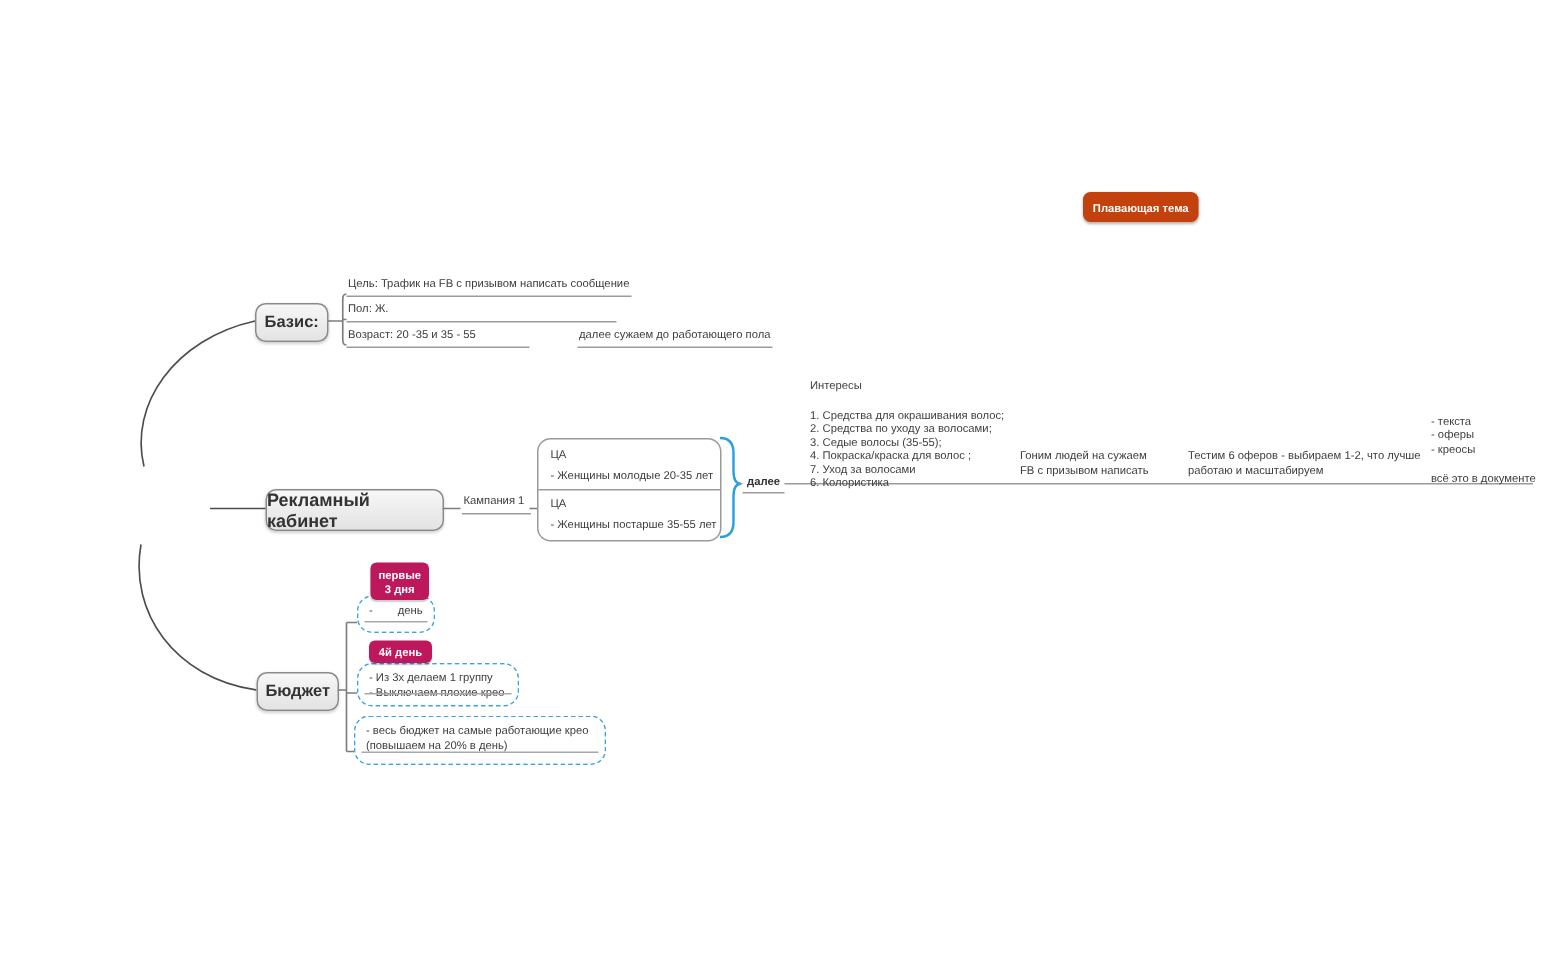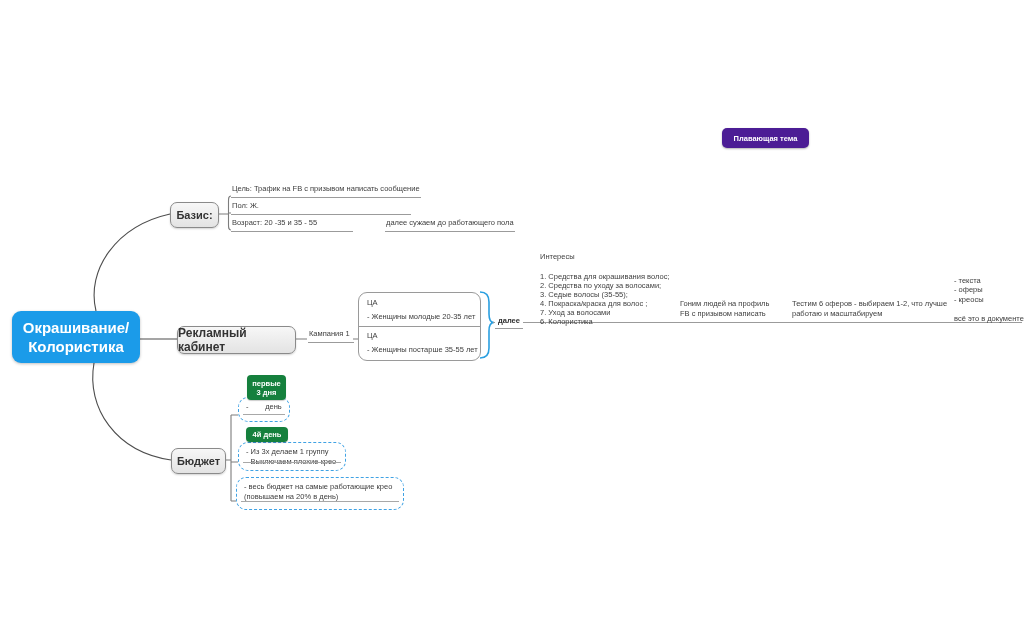--- a/index.html
+++ b/index.html
@@ -28,21 +28,21 @@
   .adcab-box{left:177px;top:326px;width:117px;height:26px;font-size:12px;}
   .budget-box{left:171px;top:448px;width:53px;height:24px;font-size:11px;}
 
   
   .line-node{
     position:absolute;font-size:7.5px;color:#3d3d3d;white-space:nowrap;
     padding:0 1px 4px 1px;border-bottom:1.4px solid #9b9b9b;z-index:1;
   }
   
   .float-box{
-    left:722px;top:128px;width:87px;height:20px;background:#4c1d95;border-radius:5px;
+    left:722px;top:128px;width:77px;height:20px;background:#c2410c;border-radius:5px;
     color:#fff;font-weight:bold;font-size:7.5px;display:flex;align-items:center;justify-content:center;
     z-index:2;box-shadow:0 1px 2px rgba(0,0,0,.3);
   }
   
   .ca-box{
     left:358px;top:292px;width:121px;height:67px;border:1px solid #9a9a9a;border-radius:9px;
     background:#fff;z-index:1;
   }
   .ca-box .divider{position:absolute;left:0;right:0;top:33px;height:0;border-top:1px solid #9a9a9a;}
   .ca-text{position:absolute;font-size:7.5px;color:#3d3d3d;white-space:nowrap;}
@@ -52,21 +52,21 @@
   .next-label{
     left:495px;top:315px;background:#fff;font-size:7.5px;font-weight:bold;color:#2f2f2f;
     padding:1px 3px 3px 3px;border-bottom:1.5px solid #9b9b9b;z-index:2;
   }
   .interests{left:540px;top:252px;width:145px;font-size:7.5px;z-index:1;}
   .interests .title{margin-bottom:11px;}
   .step-text{position:absolute;font-size:7.5px;line-height:10px;color:#3d3d3d;z-index:1;}
 
   
   .blue-tag{
-    position:absolute;background:#15803d;color:#fff;font-weight:bold;font-size:7.5px;line-height:1.2;
+    position:absolute;background:#be185d;color:#fff;font-weight:bold;font-size:7.5px;line-height:1.2;
     border-radius:4px;display:flex;align-items:center;justify-content:center;text-align:center;z-index:3;
     box-shadow:0 1px 1px rgba(0,0,0,.2);
   }
   .tag-first{left:247px;top:375px;width:39px;height:25px;}
   .tag-day4{left:246px;top:427px;width:42px;height:15px;}
   .dashed-box{
     position:absolute;border:1.6px dashed #3fa2e4;border-radius:10px;background:#fff;z-index:2;
   }
   .dbox1{left:238px;top:397px;width:50px;height:23px;}
   .dbox2{left:238px;top:442px;width:106px;height:27px;}
@@ -89,22 +89,20 @@
       <path d="M 94 363 C 86 408 116 452 171 460"></path>
     </g>
     <g fill="none" stroke="#7d7d7d" stroke-width="1.1">
       <path d="M 217 214 H 228 M 231 196 C 228.5 196 228.5 198 228.5 201 L 228.5 225 C 228.5 228 228.5 230 231 230 M 228.5 213 L 231 213"></path>
       <path d="M 294 339 H 307 M 353 339 H 358"></path>
       <path d="M 224 460 H 231 M 231 415 V 501 M 231 415 H 238 M 231 462 H 238 M 231 501 H 236"></path>
     </g>
     <path fill="none" stroke="#2a9fe0" stroke-width="1.6" d="M 480 292 Q 489 292 489 302 L 489 314 Q 489 322.5 494 322.5 Q 489 322.5 489 331 L 489 348 Q 489 358 480 358"></path>
   </svg>
 
-  <div class="abs root-box pre">Окрашивание/
-Колористика</div>
 
   <div class="abs float-box">Плавающая тема</div>
 
   <div class="abs grey-box basis-box">Базис:</div>
   <div class="line-node" style="left:231px;top:184px;min-width:178px;">Цель: Трафик на FB с призывом написать сообщение</div>
   <div class="line-node" style="left:231px;top:201px;min-width:178px;">Пол: Ж.</div>
   <div class="line-node" style="left:231px;top:218px;min-width:120px;">Возраст: 20 -35 и 35 - 55</div>
   <div class="line-node" style="left:353px;top:218px;margin-left:32px;">далее сужаем до работающего пола</div>
 
   <div class="abs grey-box adcab-box">Рекламный кабинет</div>
@@ -126,21 +124,21 @@
     <div>
         <div>1.  Средства для окрашивания волос;</div>
         <div>2.  Средства по уходу за волосами;</div>
         <div>3.  Седые волосы (35-55);</div>
         <div>4.  Покраска/краска для волос ;</div>
         <div>7.  Уход за волосами</div>
         <div>6.  Колористика</div>
       </div>
   </div>
 
-  <div class="step-text pre" style="left:680px;top:299px;">Гоним людей на профиль
+  <div class="step-text pre" style="left:680px;top:299px;">Гоним людей на сужаем
 FB с призывом написать</div>
   <div class="step-text pre" style="left:792px;top:299px;">Тестим 6 оферов - выбираем 1-2, что лучше
 работаю и масштабируем</div>
   <div class="step-text pre" style="left:954px;top:276px;line-height:9.4px;">- текста
 - оферы
 - креосы
 
 всё это в документе</div>
 
   <div class="abs grey-box budget-box">Бюджет</div>

